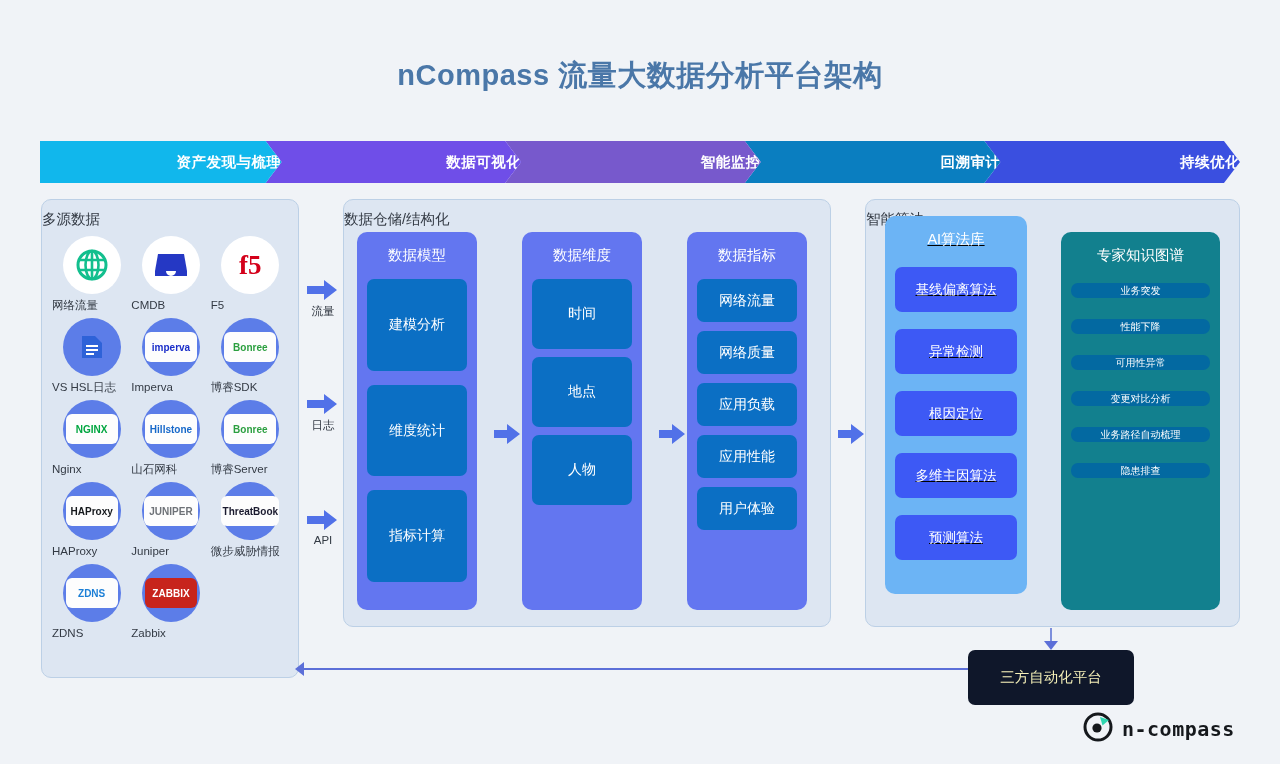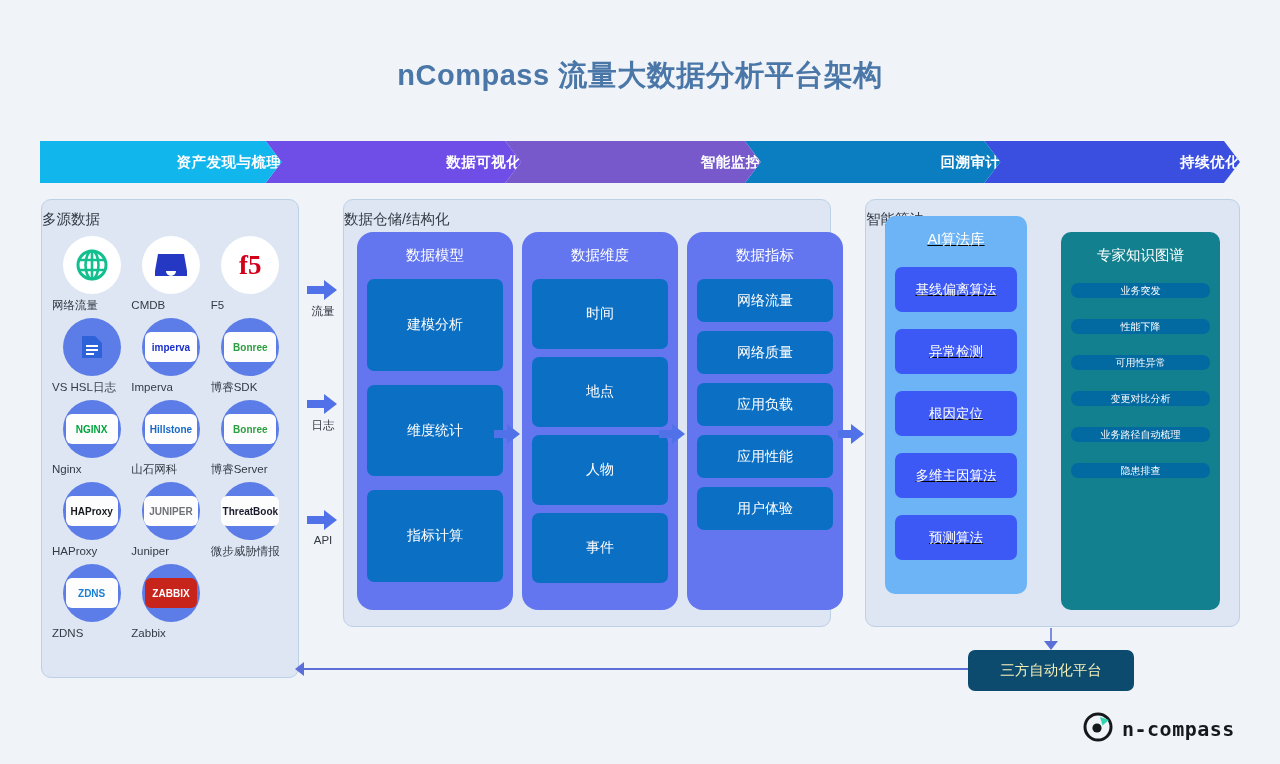--- a/index.html
+++ b/index.html
@@ -92,21 +92,21 @@
     margin-bottom: 14px; white-space: nowrap;
   }
   .chip {
     width: 100%; border-radius: 7px;
     color: #ffffff; font-size: 14px;
     display: flex; align-items: center; justify-content: center;
     white-space: nowrap;
   }
 
   
-  .dw-card { background: #6376f0; width: 156px; border-radius: 16px; }
+  .dw-card { background: #6376f0; width: 120px; }
   .dw-card .chip { background: #0b6fc4; }
 
   #card-model      { position: absolute; left: 357px; top: 232px; height: 378px; }
   #card-model .chip{ height: 96px; margin-bottom: 14px; }
   #card-dim        { position: absolute; left: 522px; top: 232px; height: 378px; }
   #card-dim .chip  { height: 70px; margin-bottom: 8px; }
   #card-kpi        { position: absolute; left: 687px; top: 232px; height: 378px; }
   #card-kpi .chip  { height: 43px; margin-bottom: 9px; }
 
   
@@ -117,22 +117,22 @@
                background: #12808e; }
   #card-kg .chip { background: #0369a1; height: 15px; margin-bottom: 21px; font-size: 10px; }
   #card-kg .card-title, #card-ai .card-title { margin-bottom: 18px; }
 
   
   .bigarrow { position: absolute; }
 
   
   #feedback-box {
     position: absolute; left: 968px; top: 650px;
-    width: 166px; height: 41px;
-    background: #0c4a6e; border-radius: 7px;
+    width: 166px; height: 55px;
+    background: #0f172a; border-radius: 7px;
     display: flex; align-items: center; justify-content: center;
     color: #f5f0b8; font-size: 14.5px;
   }
   #feedback-line {
     position: absolute; left: 302px; top: 668px;
     width: 666px; height: 2px; background: #5c6fd8;
   }
   #feedback-arrowhead {
     position: absolute; left: 295px; top: 662px;
     width: 0; height: 0;
@@ -319,21 +319,20 @@
     <div class="chip">建模分析</div>
     <div class="chip">维度统计</div>
     <div class="chip">指标计算</div>
   </div>
 
   <div class="card dw-card" id="card-dim">
     <div class="card-title">数据维度</div>
     <div class="chip">时间</div>
     <div class="chip">地点</div>
     <div class="chip">人物</div>
-    <div class="chip">事件</div>
   </div>
 
   <div class="card dw-card" id="card-kpi">
     <div class="card-title">数据指标</div>
     <div class="chip">网络流量</div>
     <div class="chip">网络质量</div>
     <div class="chip">应用负载</div>
     <div class="chip">应用性能</div>
     <div class="chip">用户体验</div>
   </div>

